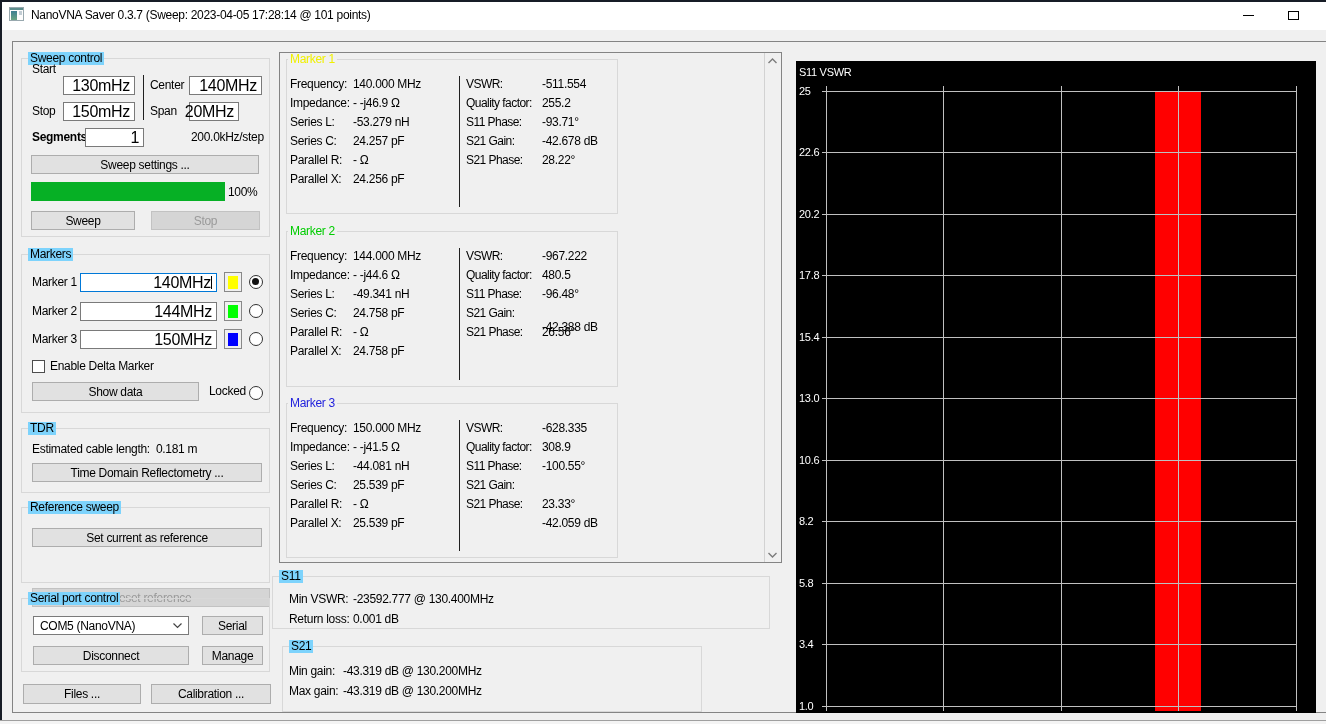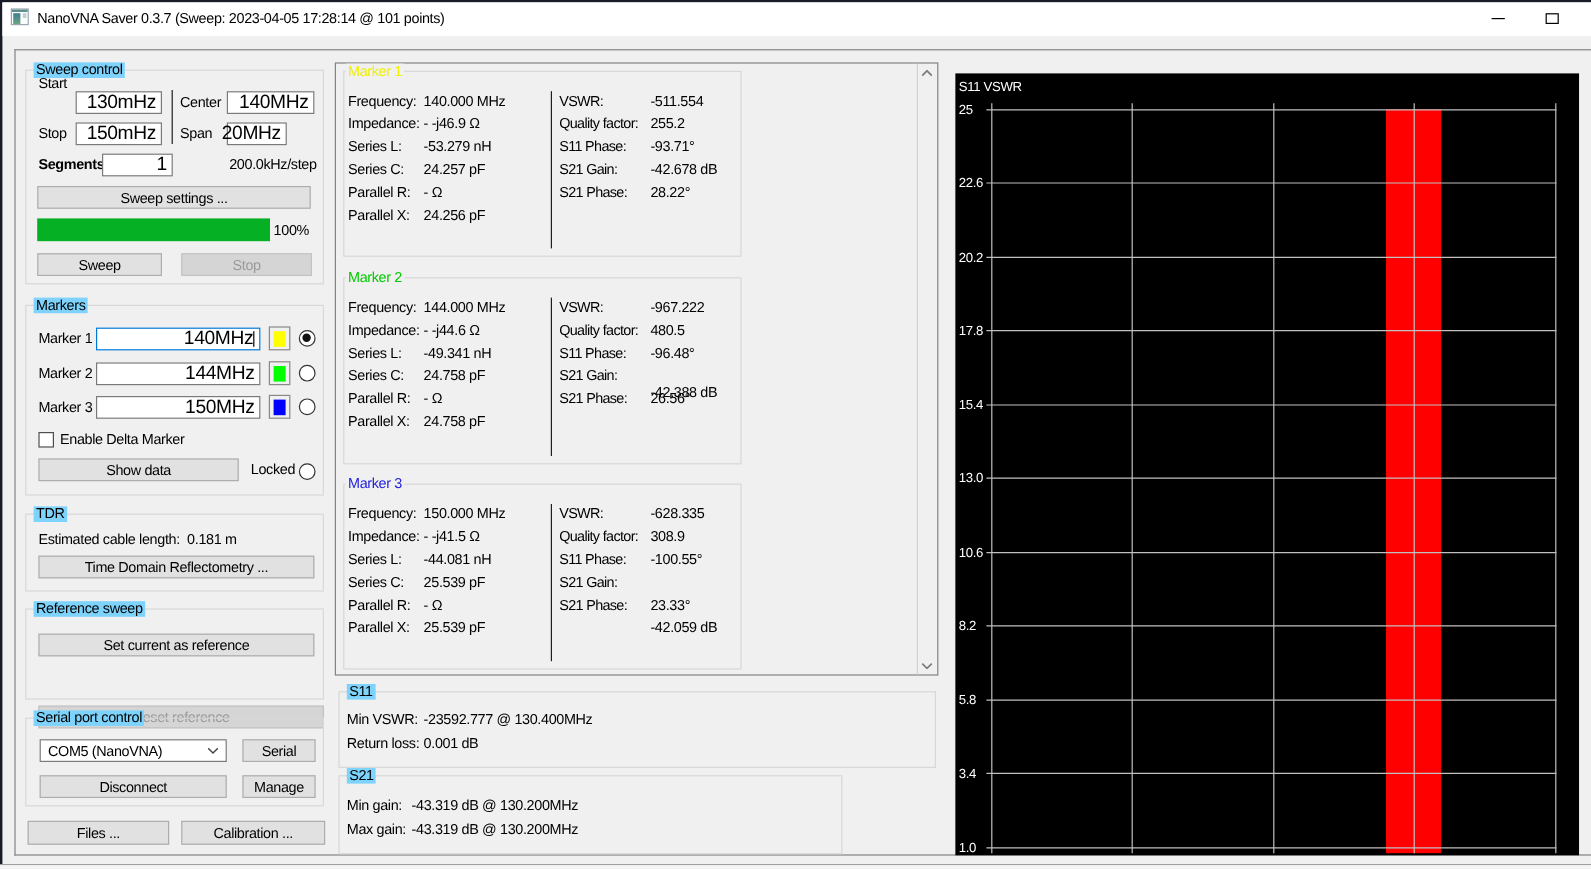--- a/index.html
+++ b/index.html
@@ -174,21 +174,21 @@
 <div class="lbl" style="left:542px;top:421px;">-628.335</div>
 <div class="lbl" style="left:466px;top:440px;letter-spacing:-0.55px;">Quality factor:</div>
 <div class="lbl" style="left:542px;top:440px;">308.9</div>
 <div class="lbl" style="left:466px;top:459px;letter-spacing:-0.55px;">S11 Phase:</div>
 <div class="lbl" style="left:542px;top:459px;">-100.55°</div>
 <div class="lbl" style="left:466px;top:478px;letter-spacing:-0.55px;">S21 Gain:</div>
 <div class="lbl" style="left:542px;top:478px;margin-top:38px;">-42.059 dB</div>
 <div class="lbl" style="left:466px;top:497px;letter-spacing:-0.55px;">S21 Phase:</div>
 <div class="lbl" style="left:542px;top:497px;">23.33°</div>
 <div class="vline" style="left:459px;top:420px;height:131px"></div>
-<div class="gb" style="left:282px;top:576px;width:498px;height:64px">
+<div class="gb" style="left:272px;top:576px;width:498px;height:53px">
     <span>S11</span>
   </div>
 <div class="lbl" style="left:289px;top:592px;">Min VSWR:</div>
 <div class="lbl" style="left:353px;top:592px;">-23592.777 @ 130.400MHz</div>
 <div class="lbl" style="left:289px;top:612px;">Return loss:</div>
 <div class="lbl" style="left:353px;top:612px;">0.001 dB</div>
 <div class="gb" style="left:282px;top:646px;width:420px;height:66px">
     <span>S21</span>
   </div>
 <div class="lbl" style="left:289px;top:664px;">Min gain:</div>

